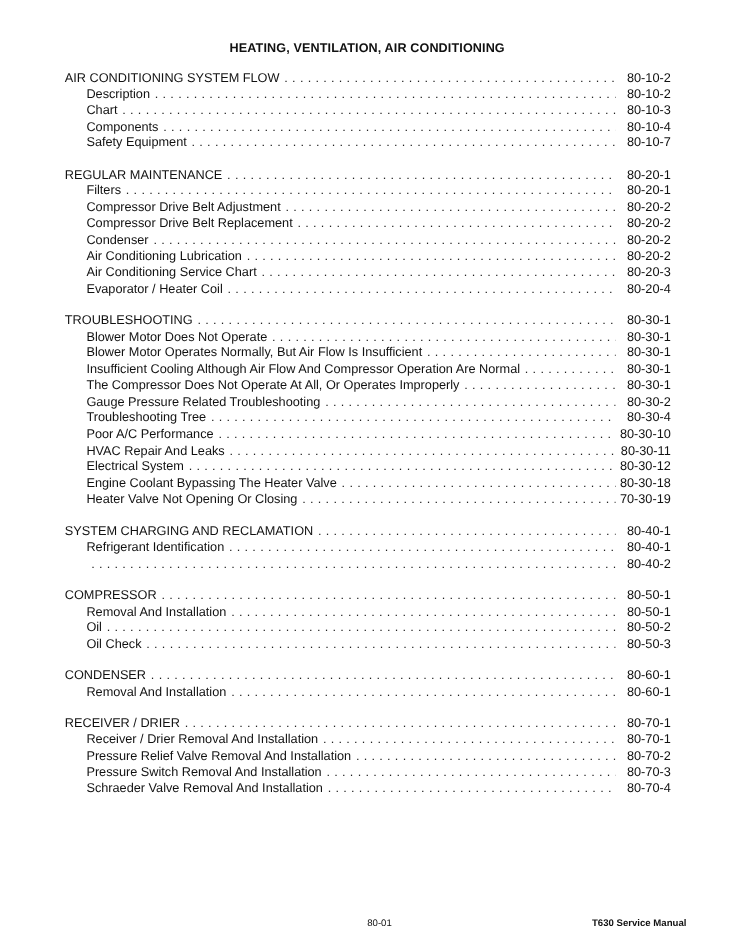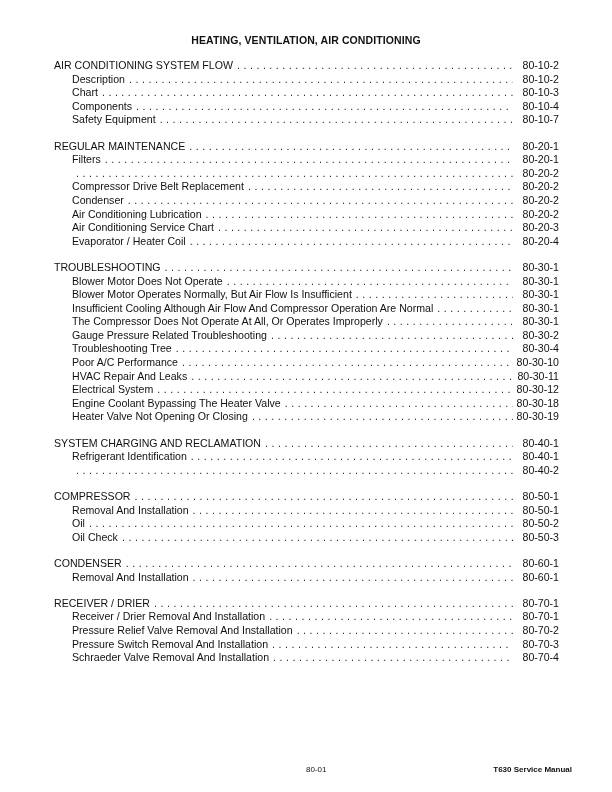--- a/index.html
+++ b/index.html
@@ -56,20 +56,21 @@
         <span class="label">REGULAR MAINTENANCE</span>
         <span class="dots"></span>
         <span class="page">80-20-1</span>
       </div>
       <div class="row sub">
         <span class="label">Filters</span>
         <span class="dots"></span>
         <span class="page">80-20-1</span>
       </div>
       <div class="row sub">
+        <span class="label">Compressor Drive Belt Adjustment</span>
         <span class="dots"></span>
         <span class="page">80-20-2</span>
       </div>
       <div class="row sub">
         <span class="label">Compressor Drive Belt Replacement</span>
         <span class="dots"></span>
         <span class="page">80-20-2</span>
       </div>
       <div class="row sub">
         <span class="label">Condenser</span>
@@ -144,21 +145,21 @@
         <span class="page">80-30-12</span>
       </div>
       <div class="row sub">
         <span class="label">Engine Coolant Bypassing The Heater Valve</span>
         <span class="dots"></span>
         <span class="page">80-30-18</span>
       </div>
       <div class="row sub">
         <span class="label">Heater Valve Not Opening Or Closing</span>
         <span class="dots"></span>
-        <span class="page">80-30-19</span>
+        <span class="page">70-30-19</span>
       </div>
     </div>
     <div class="section">
       <div class="row">
         <span class="label">SYSTEM CHARGING AND RECLAMATION</span>
         <span class="dots"></span>
         <span class="page">80-40-1</span>
       </div>
       <div class="row sub">
         <span class="label">Refrigerant Identification</span>

